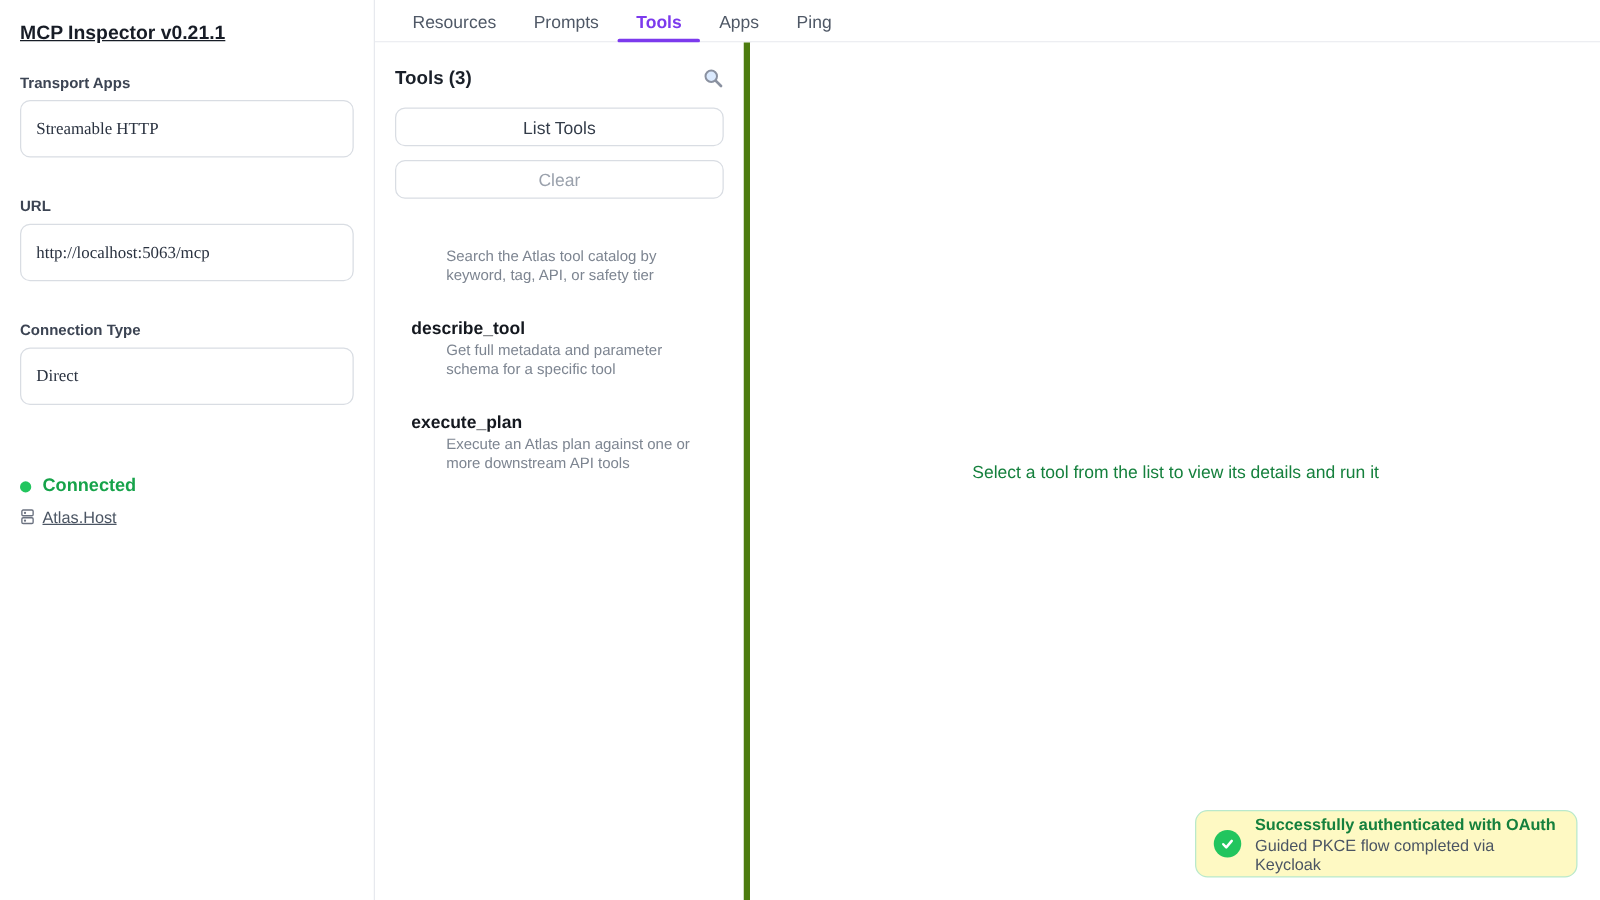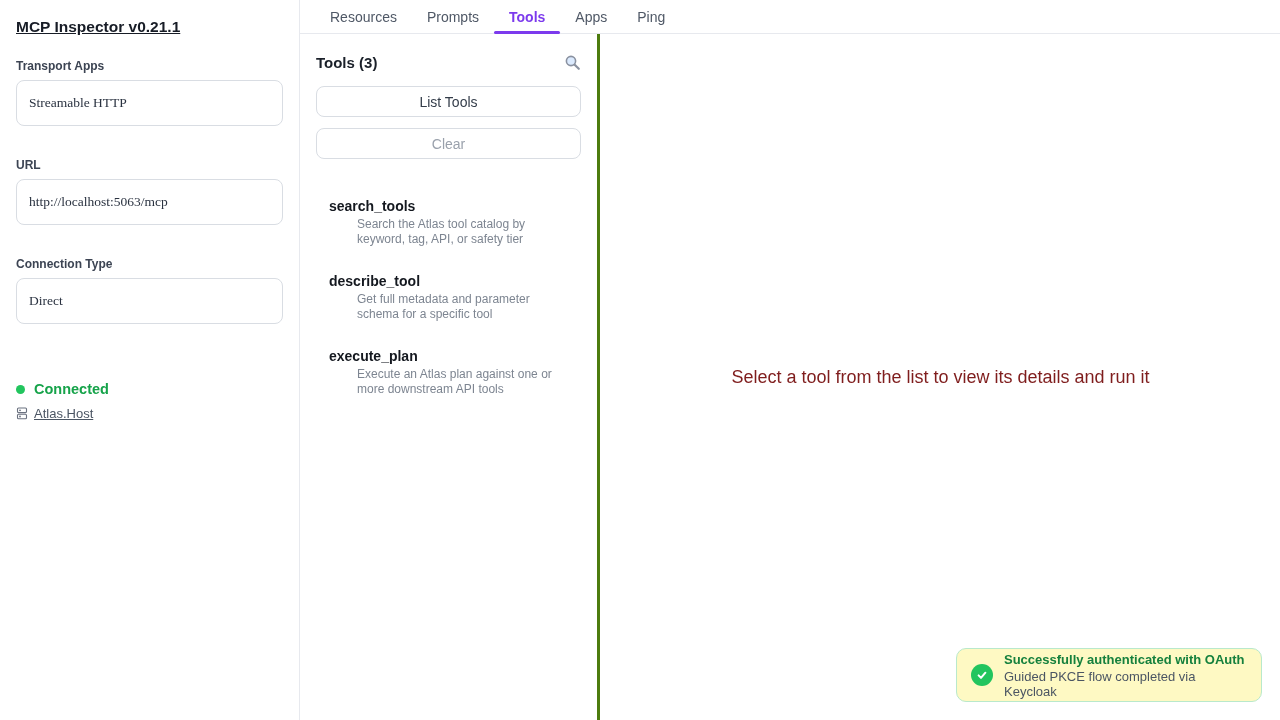--- a/index.html
+++ b/index.html
@@ -39,42 +39,42 @@
   }
   .tab.active { color: #7c3aed; font-weight: bold; }
   .tab.active::after {
     content: ""; position: absolute; left: 0; right: 0; bottom: -1px;
     height: 3px; background: #7c3aed; border-radius: 2px;
   }
 
   
   .tools-panel {
     position: absolute; left: 300px; top: 34px; width: 300px; bottom: 0;
-    border-right: 3px solid #4d7c0f; padding: 20px 16px 16px; background: #fff;
+    border-right: 5px solid #4d7c0f; padding: 20px 16px 16px; background: #fff;
   }
   .tools-header { display: flex; justify-content: space-between; align-items: center; margin-bottom: 15px; }
   .tools-heading { font-size: 15px; font-weight: bold; color: #1a2029; }
   .search-btn { background: none; border: none; padding: 0; cursor: pointer; line-height: 0; }
   .btn {
     width: 100%; height: 31px; border: 1px solid #d9dde3; border-radius: 8px;
     background: #fff; font-size: 14px; color: #333c49; margin-bottom: 11px;
     font-family: inherit; cursor: pointer;
   }
   .btn.disabled { color: #9aa1ac; }
   .tool-list { margin-top: 28px; }
   .tool-item { padding: 0 13px; margin-bottom: 27px; cursor: pointer; }
   .tool-name { font-size: 14px; font-weight: bold; color: #14181f; margin-bottom: 3px; }
   .tool-desc { font-size: 12px; line-height: 14.5px; color: #7d8591; max-width: 237px; margin-left: 28px; }
 
   
   .detail-panel {
     position: absolute; left: 601px; top: 34px; right: 0; bottom: 0;
     display: flex; align-items: center; justify-content: center; background: #fff;
   }
-  .placeholder-text { font-size: 18px; color: #7f1d1d; }
+  .placeholder-text { font-size: 14px; color: #15803d; }
 
   
   .toast {
     position: absolute; right: 18px; bottom: 18px; width: 306px; height: 54px;
     background: #fef9c3; border: 1px solid #b9e9cb; border-radius: 10px;
     display: flex; align-items: center; gap: 11px; padding: 0 12px 0 14px;
   }
   .toast-icon {
     width: 22px; height: 22px; border-radius: 50%; background: #22c55e;
     display: flex; align-items: center; justify-content: center; flex-shrink: 0;
@@ -132,21 +132,20 @@
         <line x1="10.7" y1="10.7" x2="14.8" y2="14.8" stroke="#8a91a0" stroke-width="2.2" stroke-linecap="round"></line>
       </svg>
     </button>
   </div>
 
   <button class="btn">List Tools</button>
   <button class="btn disabled">Clear</button>
 
   <div class="tool-list">
     <div class="tool-item">
-      <div class="tool-name">search_tools</div>
       <div class="tool-desc">Search the Atlas tool catalog by keyword, tag, API, or safety tier</div>
     </div>
     <div class="tool-item">
       <div class="tool-name">describe_tool</div>
       <div class="tool-desc">Get full metadata and parameter schema for a specific tool</div>
     </div>
     <div class="tool-item">
       <div class="tool-name">execute_plan</div>
       <div class="tool-desc">Execute an Atlas plan against one or more downstream API tools</div>
     </div>

